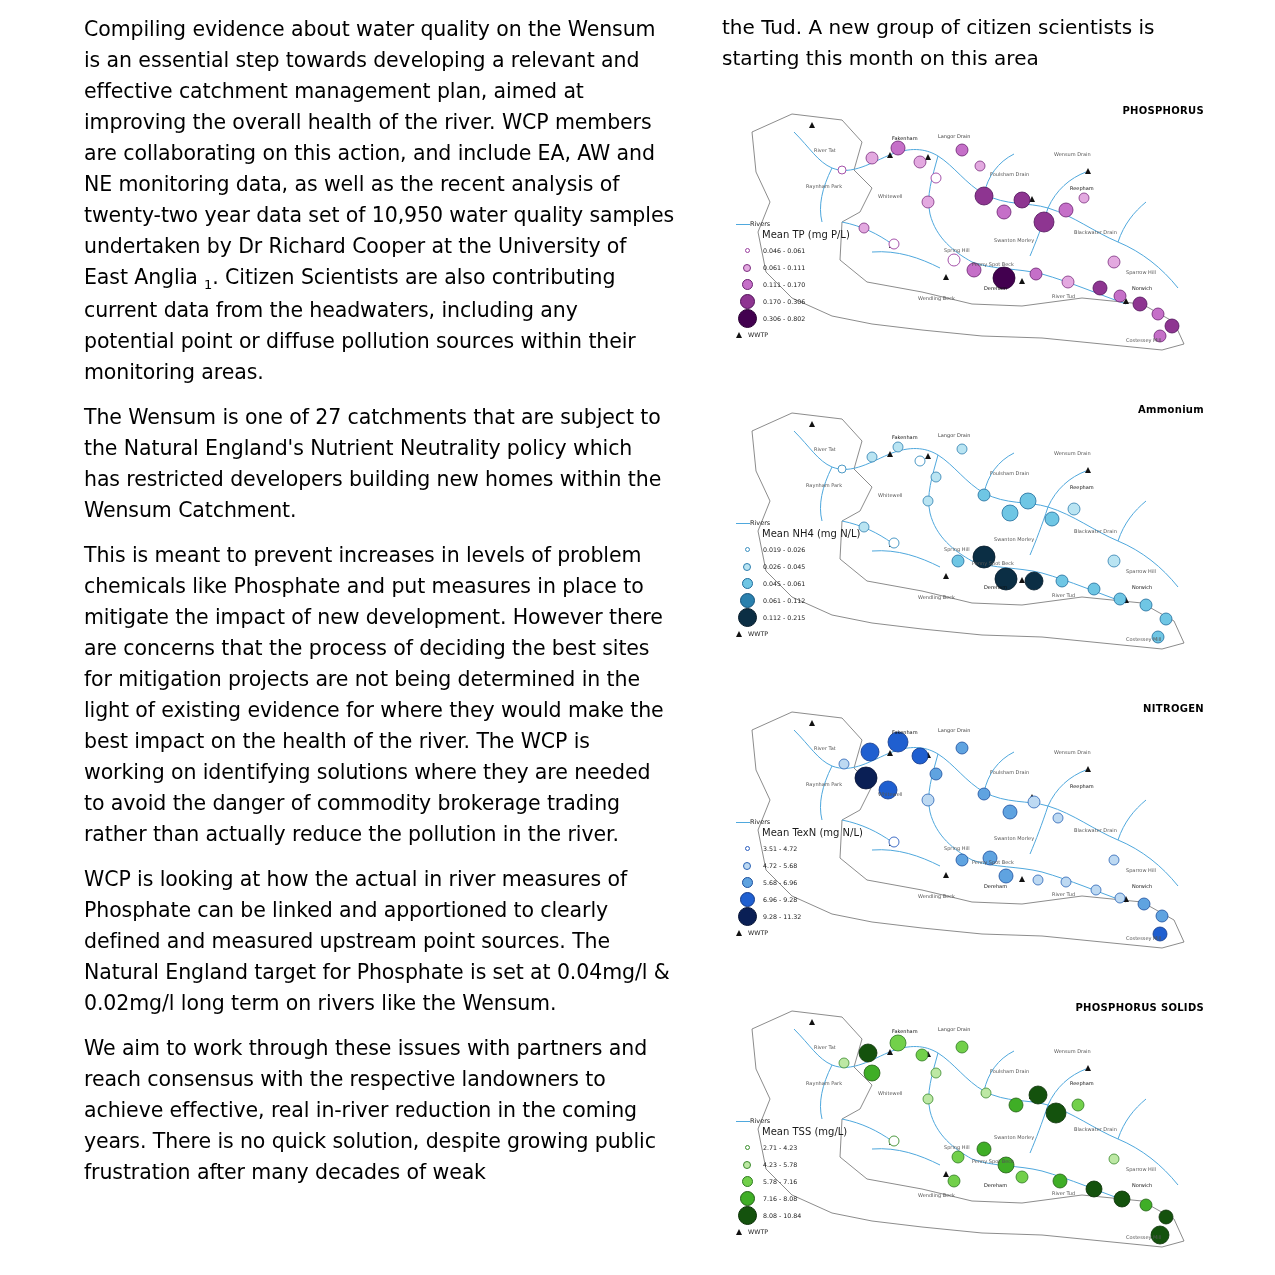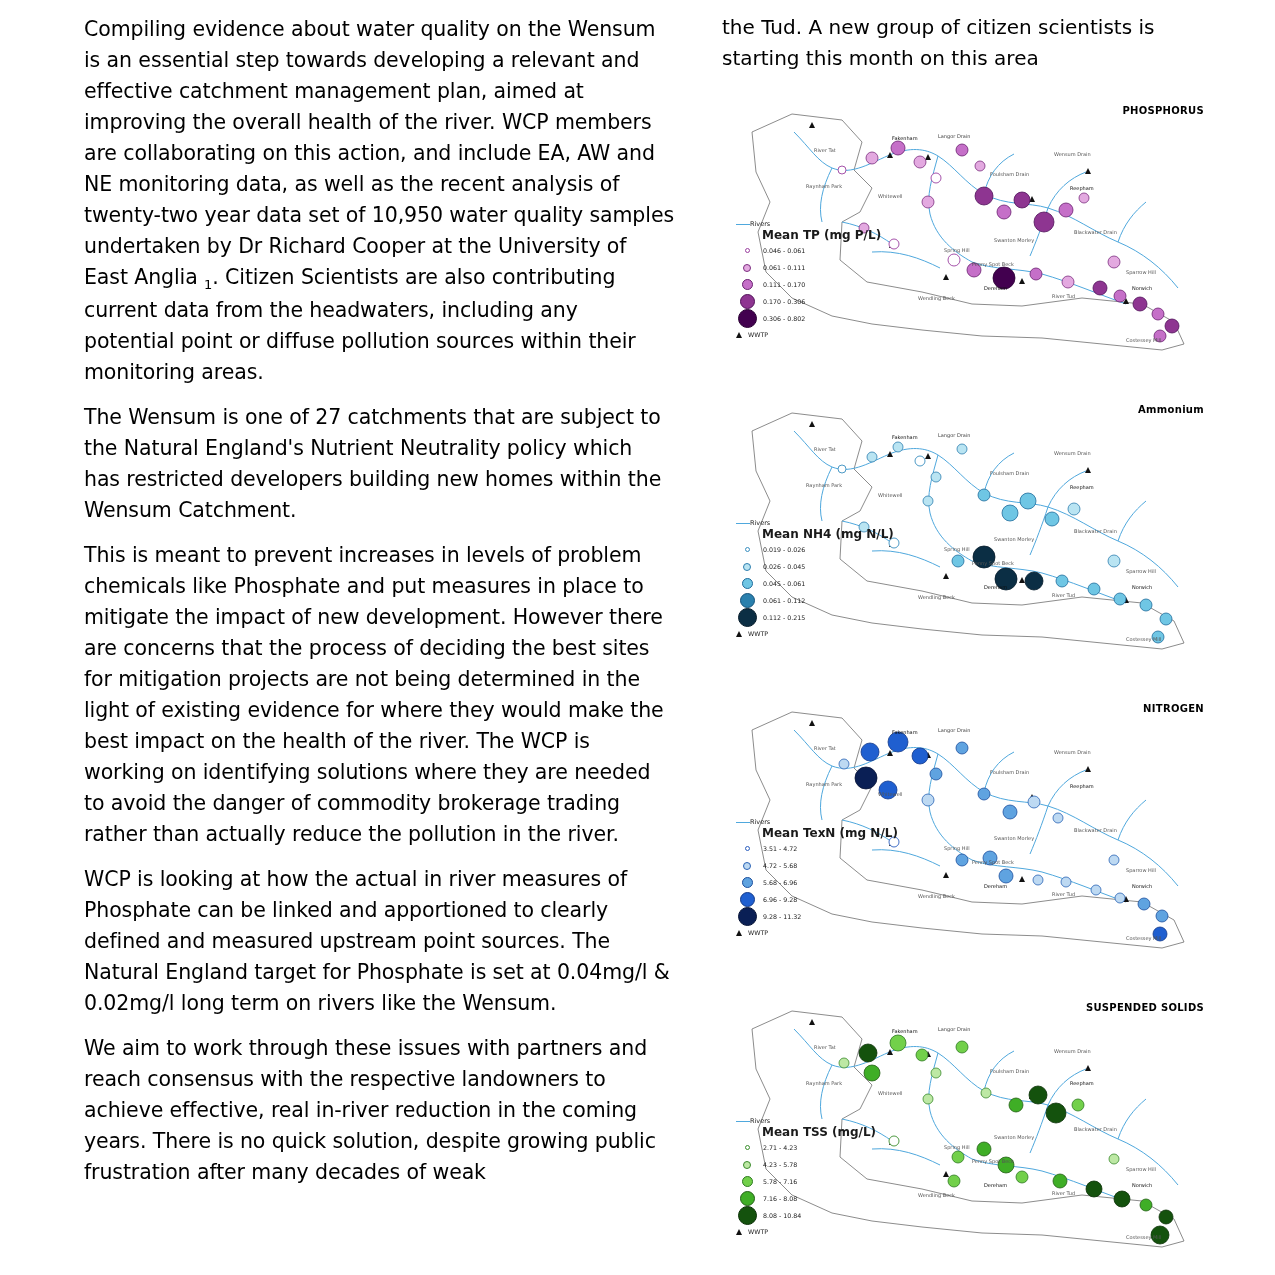--- a/index.html
+++ b/index.html
@@ -95,22 +95,22 @@
     align-items: center;
     margin-bottom: 3px;
   }
   .legend .riv-line {
     display: inline-block;
     width: 14px;
     height: 1px;
     background: #4fa8dd;
   }
   .legend .leg-title {
-    font-weight: bold;
-    font-size: 12px;
+    font-weight: normal;
+    font-size: 10px;
     margin-bottom: 3px;
     padding-left: 26px;
   }
   .legend .leg-row {
     display: flex;
     align-items: center;
     gap: 5px;
     height: 17px;
   }
   .legend .dot-wrap {
@@ -522,21 +522,21 @@
               <span class="leg-lab">9.28 - 11.32</span>
             </div>
           <div class="wwtp-row">
               <span class="tri"></span>
               <span class="leg-lab">WWTP</span>
             </div>
         </div>
       </div>
 
       <div class="map-card">
-        <div class="map-title mixed">SUSPENDED SOLIDS</div>
+        <div class="map-title mixed">PHOSPHORUS SOLIDS</div>
         <svg class="map-svg" width="490" height="285" viewBox="0 0 490 285">
           <g fill="#ffffff" stroke="#6e6e6e" stroke-width="0.8">
             <path d="M30,40 L70,22 L120,28 L140,50 L132,78 L150,96 L138,120 L120,130 L118,168 L145,190 L200,200 L250,212 L300,214 L360,206 L420,212 L452,230 L462,252 L440,258 L380,252 L320,246 L260,244 L200,238 L150,232 L110,224 L70,206 L44,180 L36,140 L48,110 L34,80 Z"></path>
           </g>
           <g fill="none" stroke="#4fa8dd" stroke-width="1">
             <path d="M72,40 C88,56 96,70 110,76 C130,84 150,70 170,62 C192,54 206,58 216,64"></path>
             <path d="M216,64 C232,74 244,92 262,102 C284,114 306,110 326,116 C352,124 372,140 396,150 C420,160 440,176 456,196"></path>
             <path d="M216,64 C210,86 204,104 208,122 C214,146 232,160 250,170"></path>
             <path d="M250,170 C272,178 296,176 320,182 C348,190 376,202 404,212"></path>
             <path d="M150,160 C176,158 198,166 218,176"></path>

